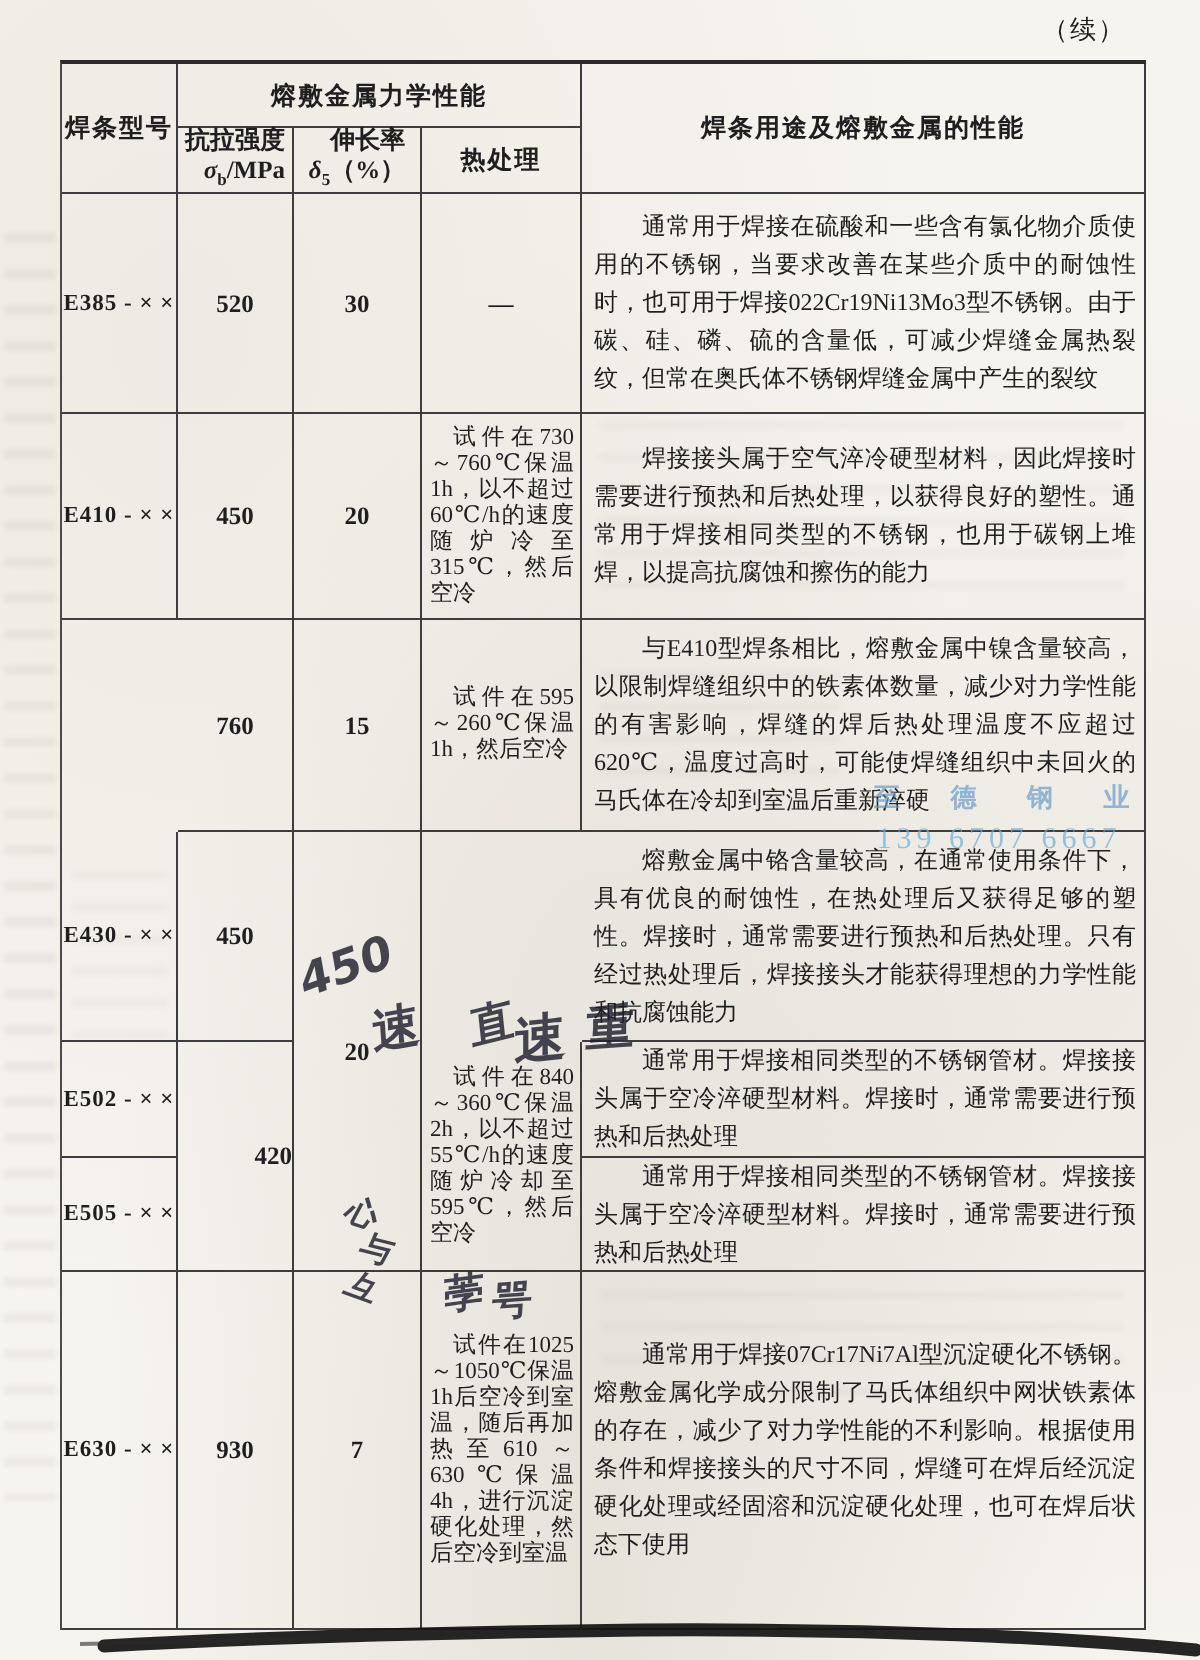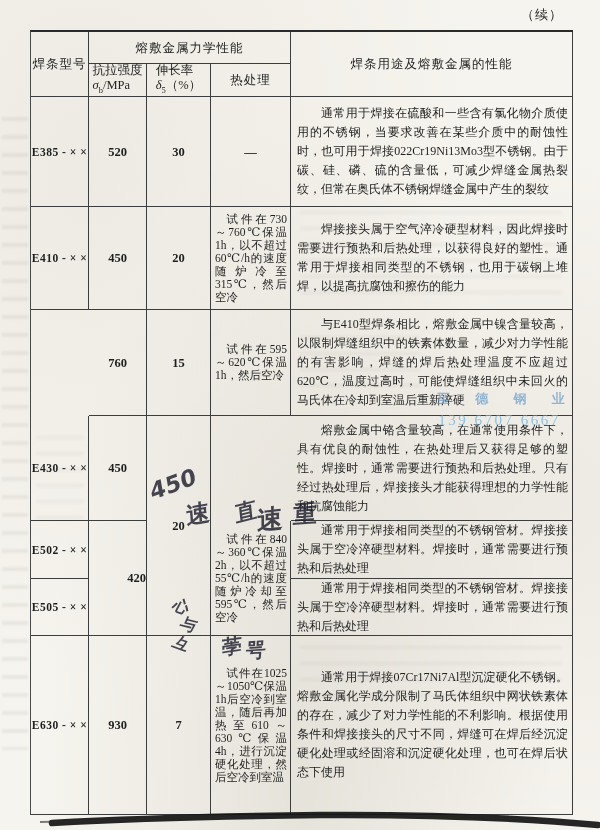--- a/index.html
+++ b/index.html
@@ -14,21 +14,21 @@
       radial-gradient(ellipse at 50% 95%, rgba(180,174,160,.25), transparent 60%);
   }
   #page{position:absolute;left:0;top:0;width:600px;height:830px;}
   
   #tbl{position:absolute;left:30px;top:30px;width:542px;height:783px;
        border-top:2px solid #2b2b2b;border-left:1px solid #4a4a4a;}
   .cell{position:absolute;box-sizing:border-box;
         border-right:1px solid #3d3d3d;border-bottom:1px solid #3d3d3d;
         display:flex;align-items:center;justify-content:center;
         font-size:12px;line-height:18px;}
-  .hdr{font-weight:normal;text-align:left;font-size:12.5px;letter-spacing:1px;}
+  .hdr{font-weight:bold;text-align:right;font-size:12.5px;letter-spacing:1px;}
   .model{font-size:11.5px;letter-spacing:.5px;text-align:right;font-weight:600;}
   .num{font-size:12.5px;font-weight:600;}
   .heat{font-size:11.5px;line-height:13px;text-align:justify;
         align-items:center;justify-content:flex-start;padding:2px 3px 2px 4px;}
   .heat .tx{text-indent:1em;width:100%;}
   .usage{font-size:12px;line-height:19px;text-align:justify;
          justify-content:center;padding:2px 4px 2px 6px;}
   .usage .tx{text-indent:2em;width:100%;}
   sub{font-size:8.5px;}
   .sym{font-style:italic;}
@@ -123,21 +123,21 @@
         <div class="tx">焊接接头属于空气淬冷硬型材料，因此焊接时需要进行预热和后热处理，以获得良好的塑性。通常用于焊接相同类型的不锈钢，也用于碳钢上堆焊，以提高抗腐蚀和擦伤的能力</div>
       </div>
 
     <div class="cell num" style="left:58px;top:278px;width:58px;height:106px;">
         <span>760</span>
       </div>
     <div class="cell num" style="left:116px;top:278px;width:64px;height:106px;">
         <span>15</span>
       </div>
     <div class="cell heat" style="left:180px;top:278px;width:80px;height:106px;">
-        <div class="tx">试件在595～620℃保温1h，然后空冷</div>
+        <div class="tx">试件在595～260℃保温1h，然后空冷</div>
       </div>
     <div class="cell usage" style="left:260px;top:278px;width:282px;height:106px;">
         <div class="tx">与E410型焊条相比，熔敷金属中镍含量较高，以限制焊缝组织中的铁素体数量，减少对力学性能的有害影响，焊缝的焊后热处理温度不应超过620℃，温度过高时，可能使焊缝组织中未回火的马氏体在冷却到室温后重新淬硬</div>
       </div>
 
     <div class="cell model" style="left:0;top:384px;width:58px;height:105px;">
         <span>E430 - × ×</span>
       </div>
     <div class="cell num" style="left:58px;top:384px;width:58px;height:105px;">
         <span>450</span>

